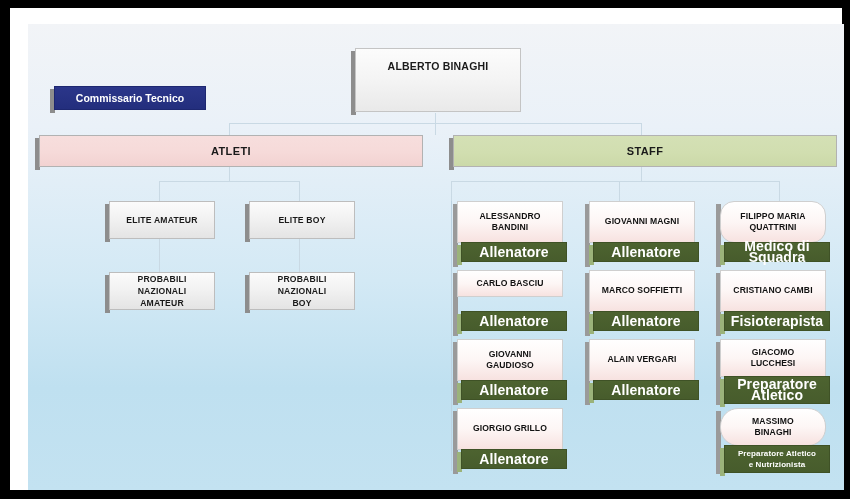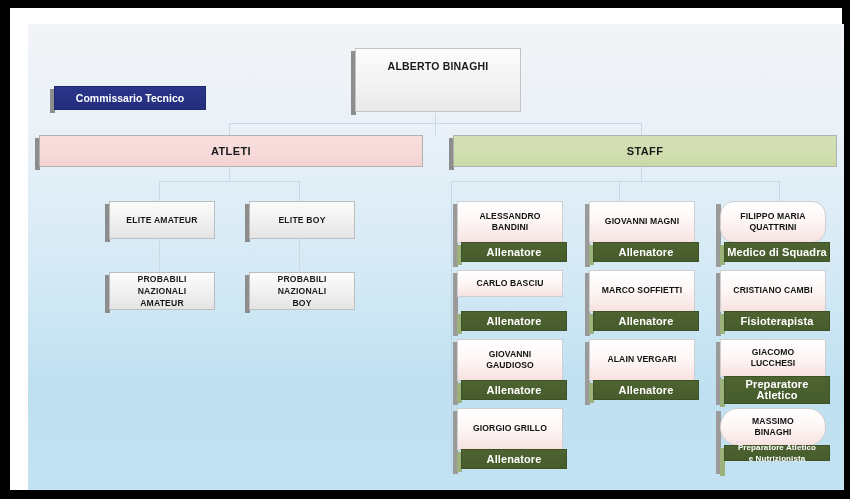--- a/index.html
+++ b/index.html
@@ -189,21 +189,21 @@
     justify-content: center;
     text-align: center;
   }
   .person .role-shadow {
     position: absolute;
     left: 4px;
     width: 5px;
     background: #9bb37a;
   }
   .person .role-txt {
-    font-size: 11px;
+    font-size: 14px;
     font-weight: bold;
     color: #ffffff;
     line-height: 11px;
     letter-spacing: 0.1px;
     padding: 0 2px;
   }
 </style>
 </head>
 <body>
 
@@ -415,21 +415,21 @@
 
       <div class="person" style="left:688px; top:384px;">
         <div class="shadow" style="height:63px;"></div>
         <div class="name-box" style="height:38px;border-radius:18px;">
           <div>
             <div class="name-txt">MASSIMO</div>
             <div class="name-txt">BINAGHI</div>
           </div>
         </div>
         <div class="role-shadow" style="top:40px; height:28px;"></div>
-        <div class="role-box" style="top:37px; height:16px;">
+        <div class="role-box" style="top:37px; height:28px;">
           <div>
             <div class="role-txt" style="font-size:8px;">Preparatore Atletico</div>
             <div class="role-txt" style="font-size:8px;">e Nutrizionista</div>
           </div>
         </div>
       </div>
 
     </div>
   </div>
 </div>

